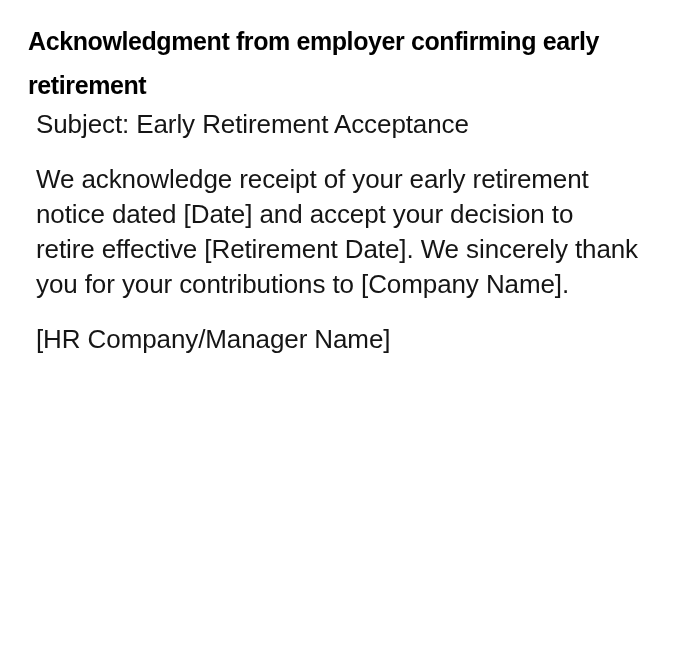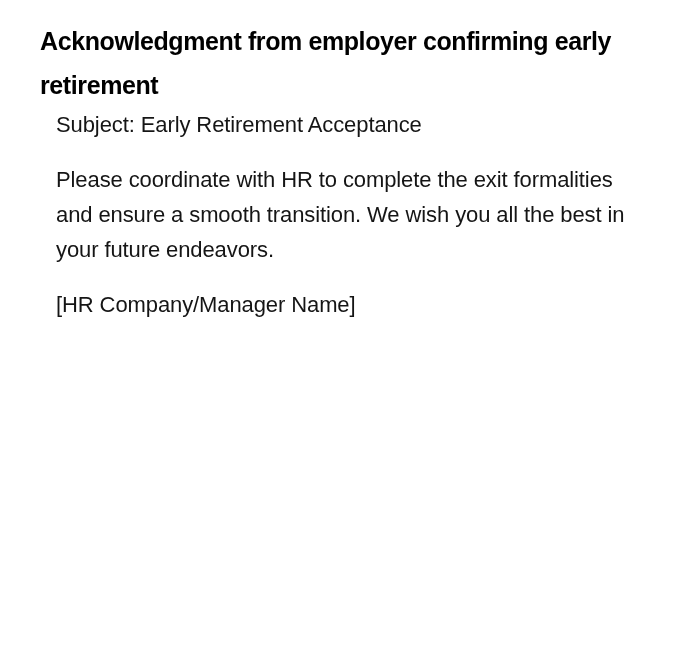--- a/index.html
+++ b/index.html
@@ -8,47 +8,47 @@
       background: #ffffff;
     }
     body {
       width: 700px;
       height: 645px;
       overflow: hidden;
       position: relative;
     }
     .doc {
       position: absolute;
-      left: 40px;
+      left: 28px;
       top: 19px;
       width: 610px;
       color: #111111;
       font-family: "Liberation Sans", sans-serif;
     }
     .title {
       font-family: "Liberation Sans", sans-serif;
       font-weight: bold;
       font-size: 25px;
       line-height: 44px;
       letter-spacing: -0.4px;
       margin: 0 0 0 0;
       color: #000000;
     }
     .para {
-      font-size: 22px;
+      font-size: 26px;
       line-height: 35px;
-      margin: 0 0 20px 16px;
+      margin: 0 0 20px 8px;
       letter-spacing: -0.1px;
       color: #151515;
     }
     .para.subject {
       margin-top: 0px;
     }
   </style>
 </head>
 <body>
 
 <div class="doc">
   <h1 class="title">Acknowledgment from employer confirming early retirement</h1>
   <p class="para subject">Subject: Early Retirement Acceptance</p>
-  <p class="para">Please coordinate with HR to complete the exit formalities and ensure a smooth transition. We wish you all the best in your future endeavors.</p>
+  <p class="para">We acknowledge receipt of your early retirement notice dated [Date] and accept your decision to retire effective [Retirement Date]. We sincerely thank you for your contributions to [Company Name].</p>
   <p class="para">[HR Company/Manager Name]</p>
 </div>
 
 </body></html>

